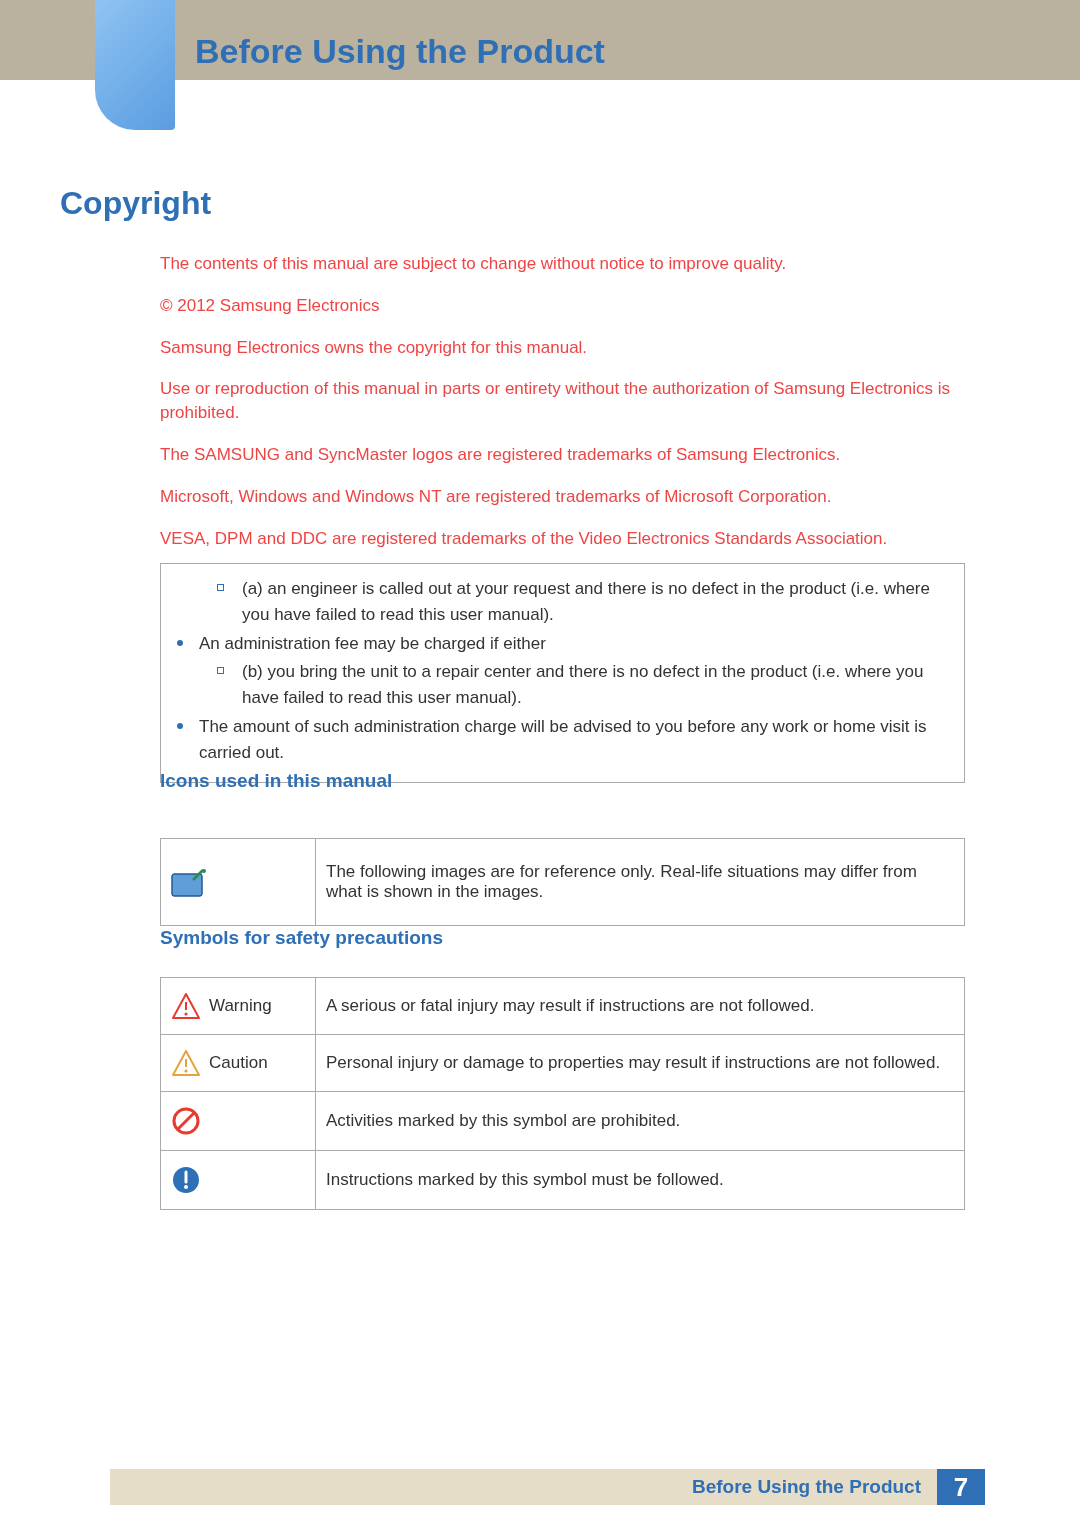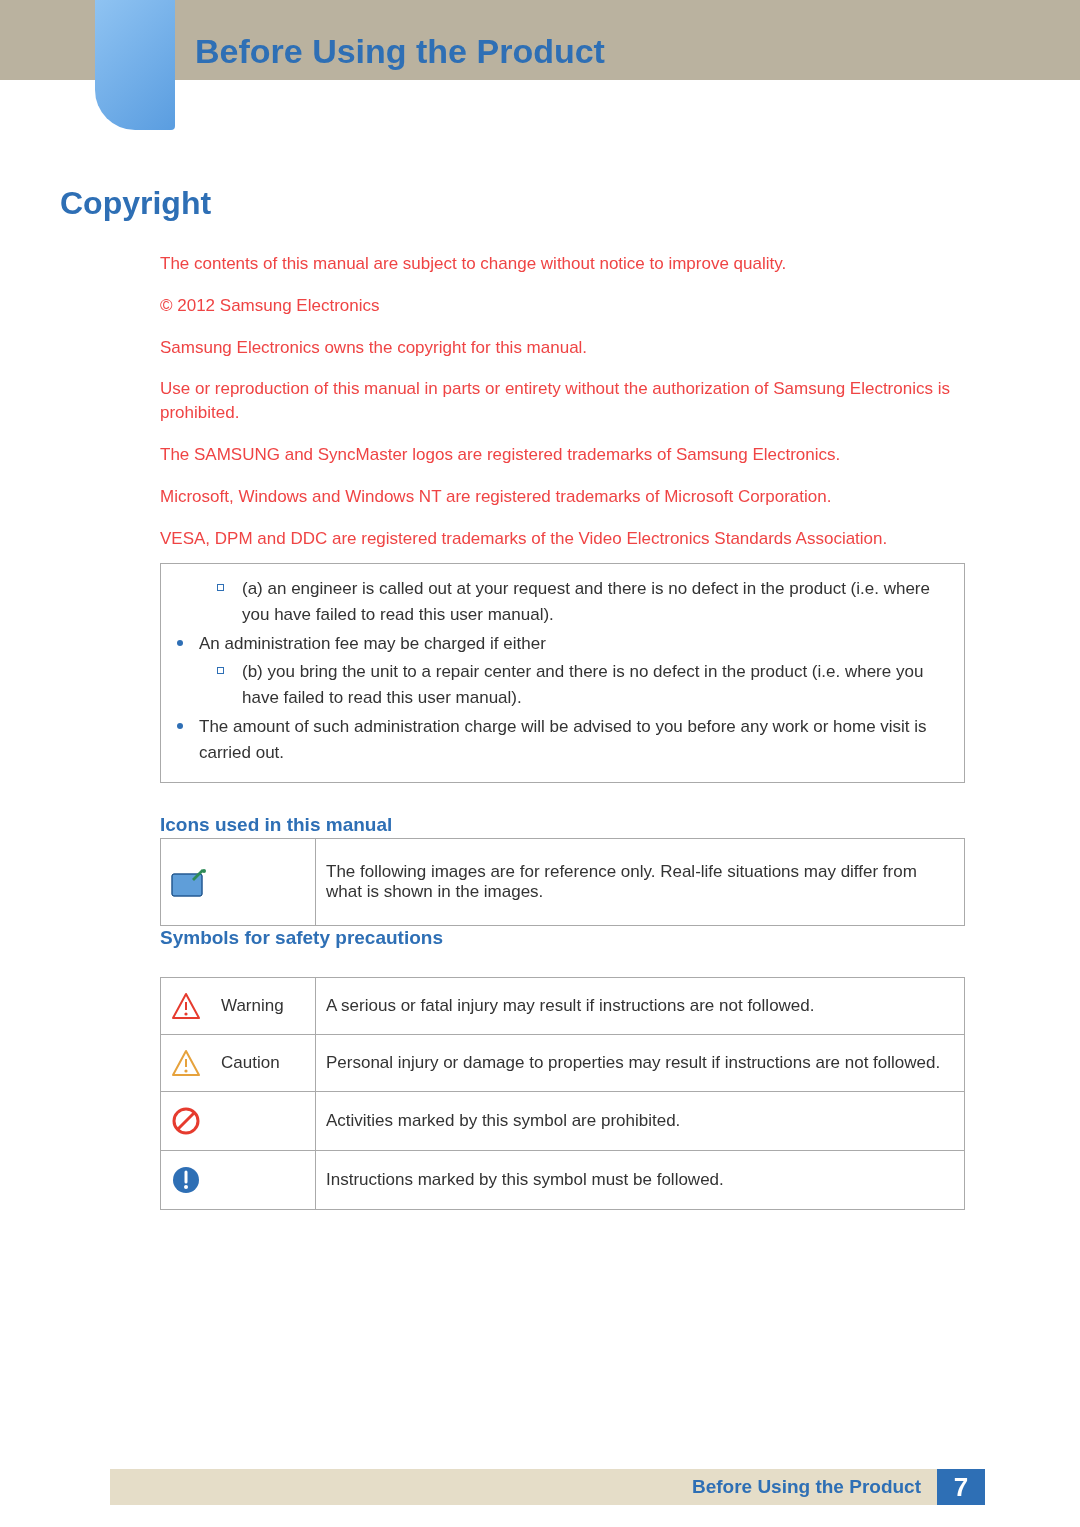--- a/index.html
+++ b/index.html
@@ -83,21 +83,21 @@
     flex: 0 0 auto;
   }
   .bullet-text { flex: 1; }
   .sub-h {
     position: absolute;
     left: 160px;
     font-size: 19px;
     font-weight: bold;
     color: #2e6fb5;
   }
-  .icons-h { top: 770px; margin-top: 44px; }
+  .icons-h { top: 770px; }
   .symbols-h { top: 927px; }
   .icons-table {
     position: absolute;
     left: 160px;
     top: 838px;
     width: 805px;
     border-collapse: collapse;
     font-size: 17px;
     color: #333;
   }
@@ -118,21 +118,21 @@
   }
   .symbols-table td {
     border: 1px solid #aaa;
     padding: 14px 10px;
     vertical-align: middle;
   }
   .symbols-table .col-icon { width: 155px; }
   .icon-cell-inner {
     display: flex;
     align-items: center;
-    gap: 20px;
+    gap: 8px;
   }
   .icon-cell-inner .lbl { font-size: 17px; color: #333; }
   .footer-bar {
     position: absolute;
     left: 110px;
     bottom: 22px;
     right: 95px;
     height: 36px;
     background: #e5ddc8;
     display: flex;

